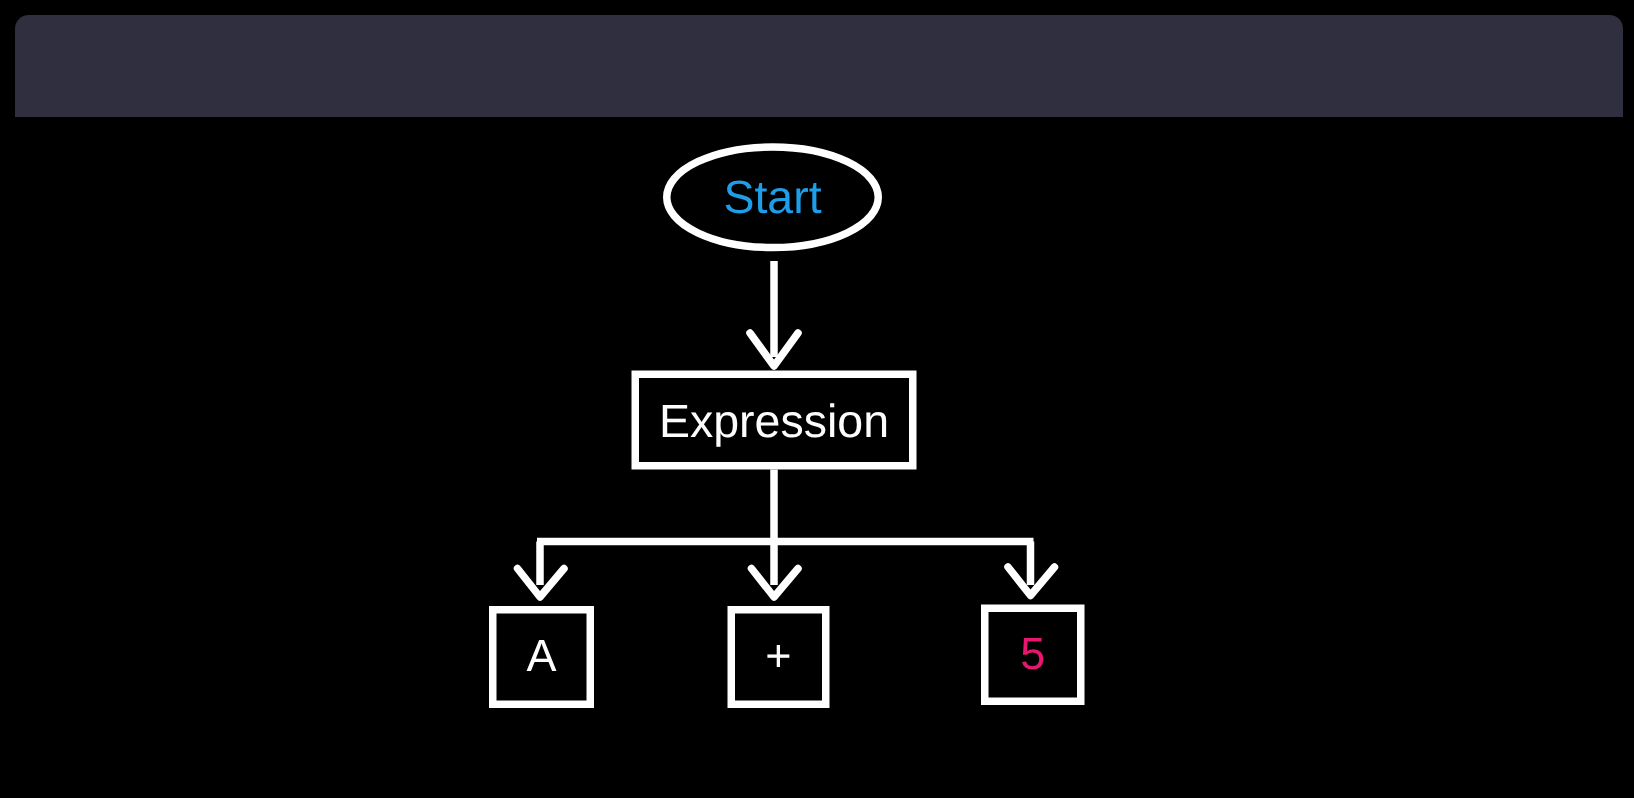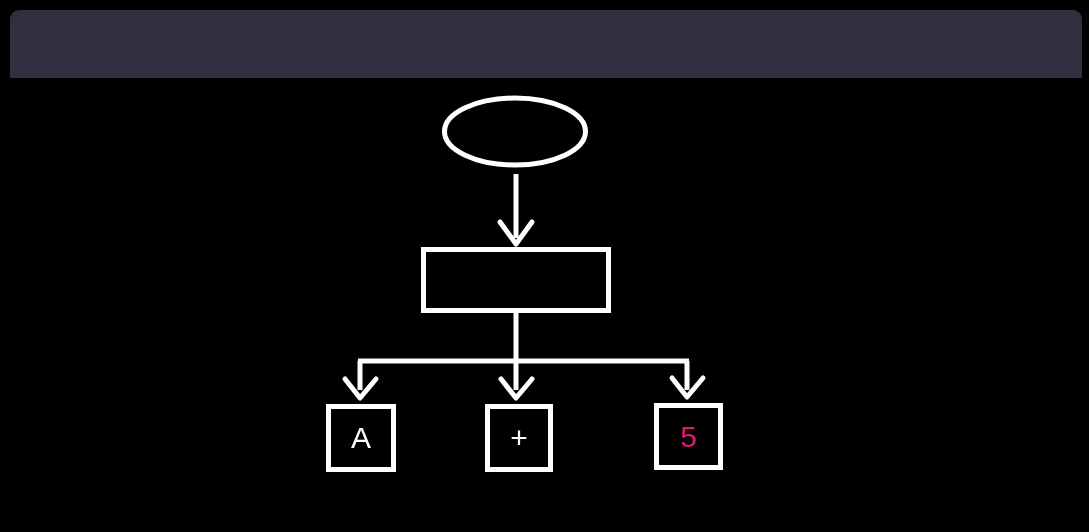--- a/index.html
+++ b/index.html
@@ -138,21 +138,23 @@
 
     <rect x="423.5" y="249.5" width="185" height="61" fill="none" stroke="#ffffff" stroke-width="5"></rect>
 
     <rect x="328.5" y="406.5" width="65" height="63" fill="none" stroke="#ffffff" stroke-width="5"></rect>
 
     <rect x="487.5" y="406.5" width="63" height="63" fill="none" stroke="#ffffff" stroke-width="5"></rect>
 
     <rect x="656.5" y="405.5" width="64" height="62" fill="none" stroke="#ffffff" stroke-width="5"></rect>
   </svg>
 
+  <div class="node-label" id="start-label">Start</div>
 
+  <div class="node-label" id="expression-label">Expression</div>
 
   <div class="node-label" id="leaf-a-label">A</div>
 
   <div class="node-label" id="leaf-plus-label">+</div>
 
   <div class="node-label" id="leaf-five-label">5</div>
 
 </div>
 
 </body></html>

